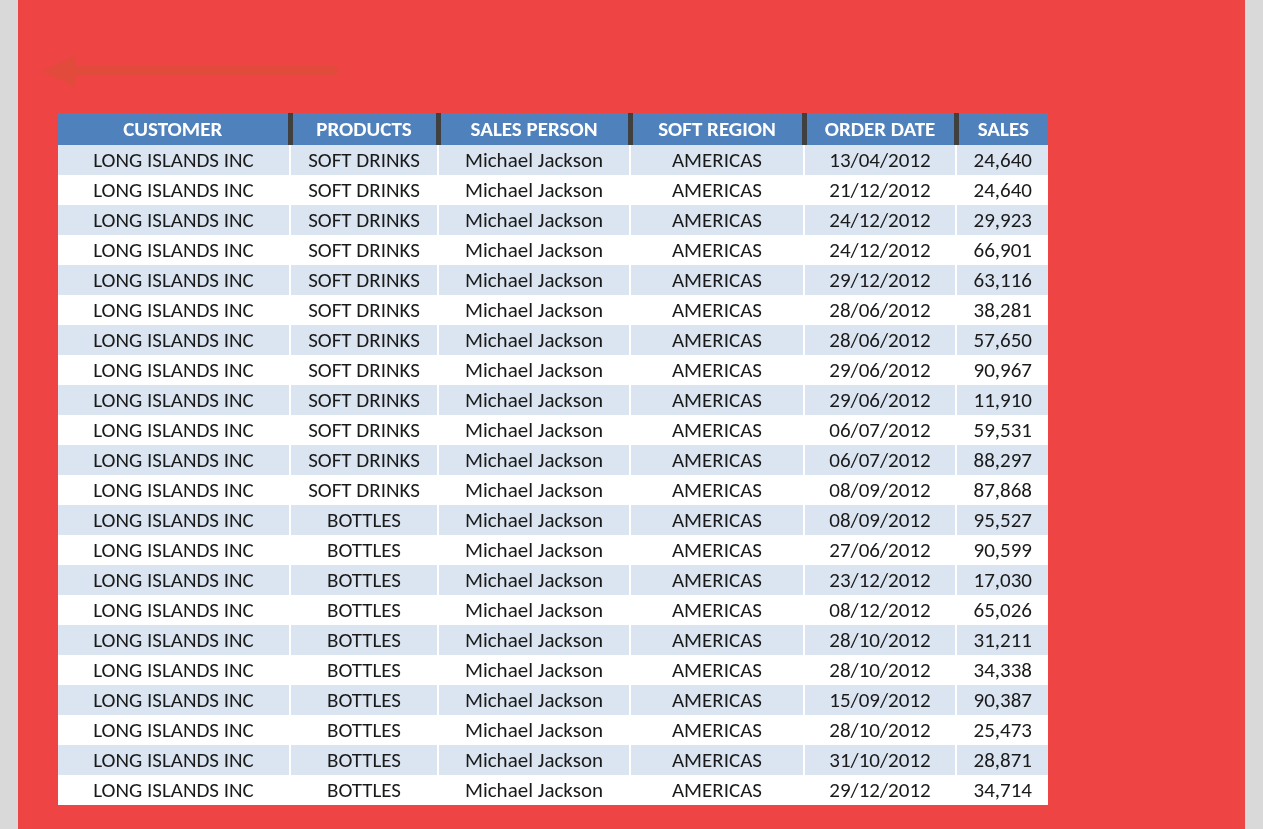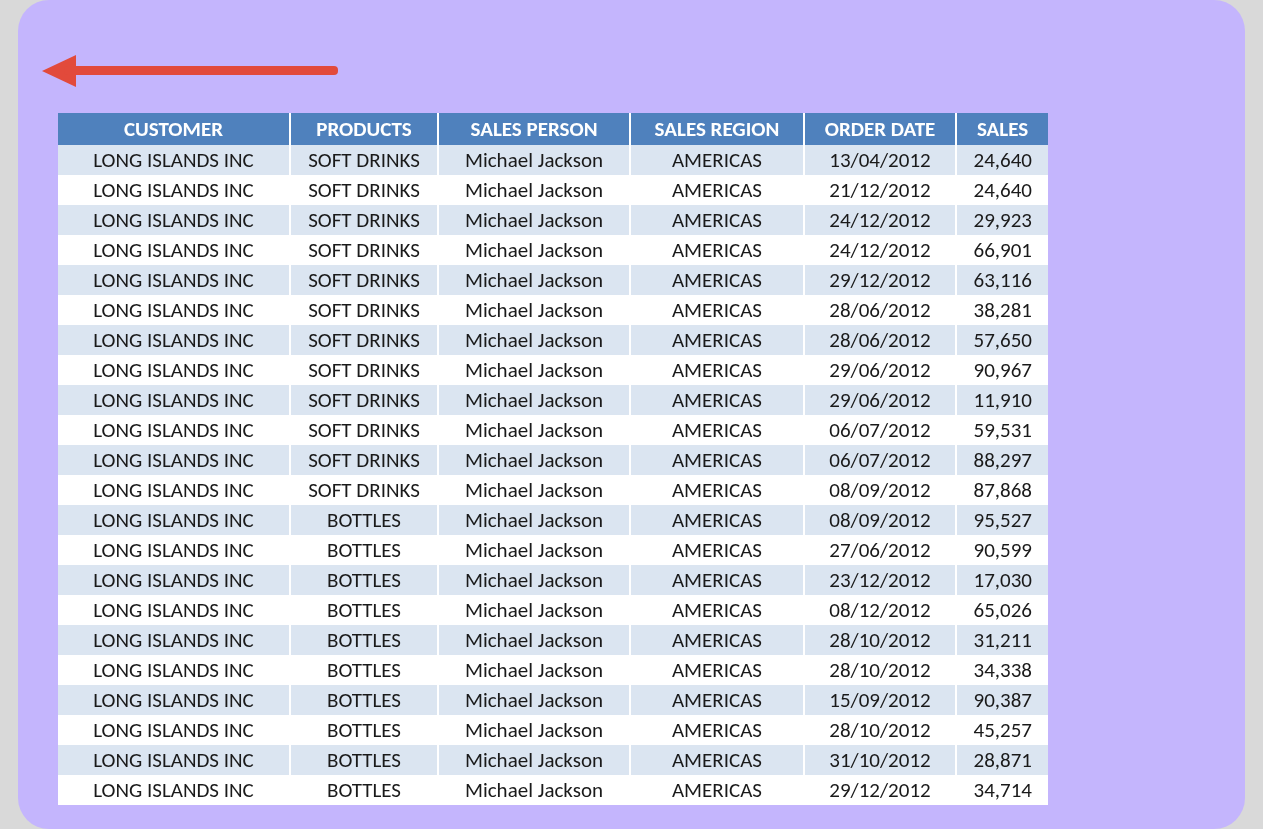--- a/index.html
+++ b/index.html
@@ -6,27 +6,26 @@
     margin: 0;
     padding: 0;
     background: #d9d9d9;
     font-family: Calibri, "Segoe UI", Arial, sans-serif;
     width: 1263px;
     height: 829px;
     overflow: hidden;
   }
   .page {
     position: relative;
-    background: #c4b5fd;
+    background: #ef4444;
     margin: 0 18px;
     width: 1227px;
     height: 829px;
     box-sizing: border-box;
     padding-top: 12px;
-    border-radius: 31px;
   }
   .arrow-wrap {
     position: absolute;
     top: 52px;
     left: 24px;
     width: 300px;
     height: 40px;
   }
   .arrow-line {
     position: absolute;
@@ -56,21 +55,21 @@
     border-collapse: collapse;
     font-size: 21px;
     color: #1a1a1a;
   }
   th {
     background: #4f81bd;
     color: #ffffff;
     font-weight: bold;
     padding: 3px 10px;
     text-align: center;
-    border-left: 2px solid #404040;
+    border-left: 5px solid #404040;
     border-right: 2px solid #ffffff;
     white-space: nowrap;
   }
   th:first-child { border-left: none; }
   th:last-child  { border-right: none; }
   td {
     padding: 2px 10px 2px 10px;
     text-align: center;
     border-left: 2px solid #ffffff;
     border-right: 2px solid #ffffff;
@@ -107,21 +106,21 @@
           <col class="c3">
           <col class="c4">
           <col class="c5">
           <col class="c6">
       </colgroup>
       <thead>
         <tr>
           <th>CUSTOMER</th>
           <th>PRODUCTS</th>
           <th>SALES PERSON</th>
-          <th>SALES REGION</th>
+          <th>SOFT REGION</th>
           <th>ORDER DATE</th>
           <th>SALES</th>
         </tr>
       </thead>
       <tbody id="table-body">
           <tr class="odd">
             <td>LONG ISLANDS INC</td>
             <td>SOFT DRINKS</td>
             <td>Michael Jackson</td>
             <td>AMERICAS</td>
@@ -271,21 +270,21 @@
             <td>AMERICAS</td>
             <td>15/09/2012</td>
             <td>90,387</td>
           </tr>
           <tr class="even">
             <td>LONG ISLANDS INC</td>
             <td>BOTTLES</td>
             <td>Michael Jackson</td>
             <td>AMERICAS</td>
             <td>28/10/2012</td>
-            <td>45,257</td>
+            <td>25,473</td>
           </tr>
           <tr class="odd">
             <td>LONG ISLANDS INC</td>
             <td>BOTTLES</td>
             <td>Michael Jackson</td>
             <td>AMERICAS</td>
             <td>31/10/2012</td>
             <td>28,871</td>
           </tr>
           <tr class="even">

